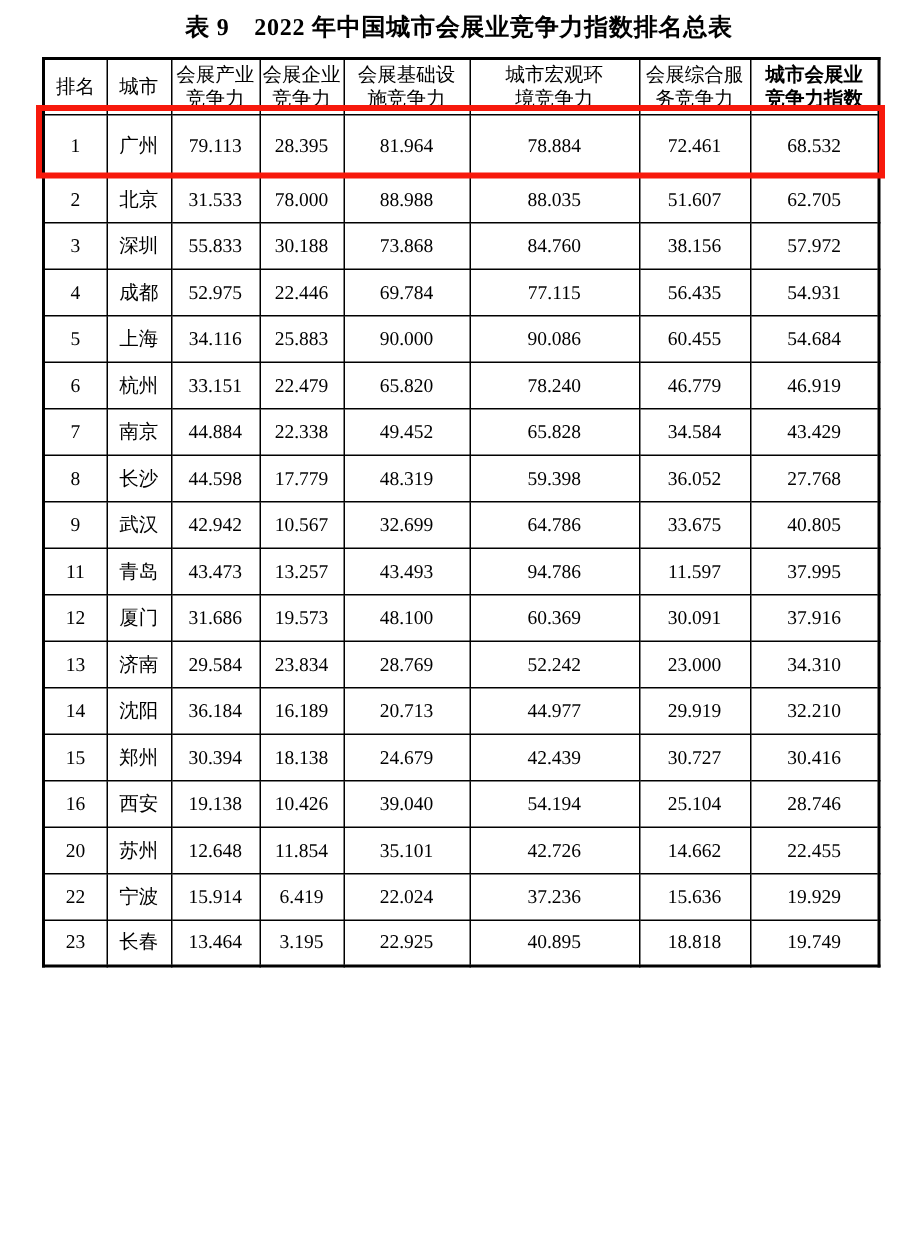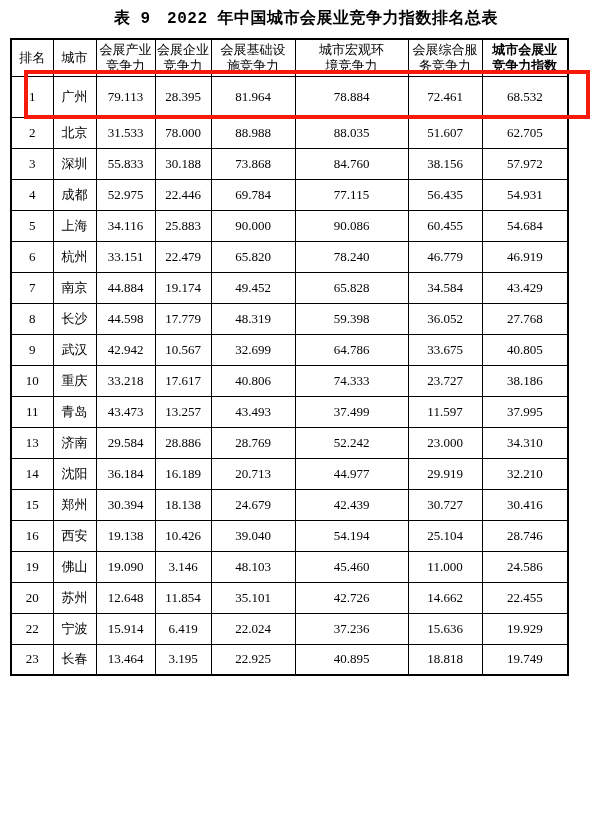--- a/index.html
+++ b/index.html
@@ -18,25 +18,24 @@
   .doc-title {
     position: absolute;
     top: 8px;
     left: 0;
     width: 612px;
     text-align: center;
     font-size: 16px;
     font-weight: bold;
     letter-spacing: 0.5px;
     white-space: pre;
-    font-family: Liberation Mono, monospace;
   }
   table.ranking {
     position: absolute;
-    left: 10px;
+    left: 28px;
     top: 38px;
     width: 557px;
     border-collapse: collapse;
     table-layout: fixed;
     border: 2px solid #000000;
     font-family: Liberation Serif, serif;
   }
   table.ranking th,
   table.ranking td {
     border: 1px solid #000000;
@@ -179,21 +178,21 @@
         <td>22.479</td>
         <td>65.820</td>
         <td>78.240</td>
         <td>46.779</td>
         <td class="col-index">46.919</td>
       </tr>
       <tr>
         <td>7</td>
         <td>南京</td>
         <td>44.884</td>
-        <td>19.174</td>
+        <td>22.338</td>
         <td>49.452</td>
         <td>65.828</td>
         <td>34.584</td>
         <td class="col-index">43.429</td>
       </tr>
       <tr>
         <td>8</td>
         <td>长沙</td>
         <td>44.598</td>
         <td>17.779</td>
@@ -206,44 +205,44 @@
         <td>9</td>
         <td>武汉</td>
         <td>42.942</td>
         <td>10.567</td>
         <td>32.699</td>
         <td>64.786</td>
         <td>33.675</td>
         <td class="col-index">40.805</td>
       </tr>
       <tr>
-        <td>10</td>
-        <td>重庆</td>
-        <td>33.218</td>
-        <td>17.617</td>
-        <td>40.806</td>
-        <td>74.333</td>
-        <td>23.727</td>
-        <td class="col-index">38.186</td>
-      </tr>
-      <tr>
         <td>11</td>
         <td>青岛</td>
         <td>43.473</td>
         <td>13.257</td>
         <td>43.493</td>
-        <td>37.499</td>
+        <td>94.786</td>
         <td>11.597</td>
         <td class="col-index">37.995</td>
+      </tr>
+      <tr>
+        <td>12</td>
+        <td>厦门</td>
+        <td>31.686</td>
+        <td>19.573</td>
+        <td>48.100</td>
+        <td>60.369</td>
+        <td>30.091</td>
+        <td class="col-index">37.916</td>
       </tr>
       <tr>
         <td>13</td>
         <td>济南</td>
         <td>29.584</td>
-        <td>28.886</td>
+        <td>23.834</td>
         <td>28.769</td>
         <td>52.242</td>
         <td>23.000</td>
         <td class="col-index">34.310</td>
       </tr>
       <tr>
         <td>14</td>
         <td>沈阳</td>
         <td>36.184</td>
         <td>16.189</td>
@@ -266,30 +265,20 @@
         <td>16</td>
         <td>西安</td>
         <td>19.138</td>
         <td>10.426</td>
         <td>39.040</td>
         <td>54.194</td>
         <td>25.104</td>
         <td class="col-index">28.746</td>
       </tr>
       <tr>
-        <td>19</td>
-        <td>佛山</td>
-        <td>19.090</td>
-        <td>3.146</td>
-        <td>48.103</td>
-        <td>45.460</td>
-        <td>11.000</td>
-        <td class="col-index">24.586</td>
-      </tr>
-      <tr>
         <td>20</td>
         <td>苏州</td>
         <td>12.648</td>
         <td>11.854</td>
         <td>35.101</td>
         <td>42.726</td>
         <td>14.662</td>
         <td class="col-index">22.455</td>
       </tr>
       <tr>

